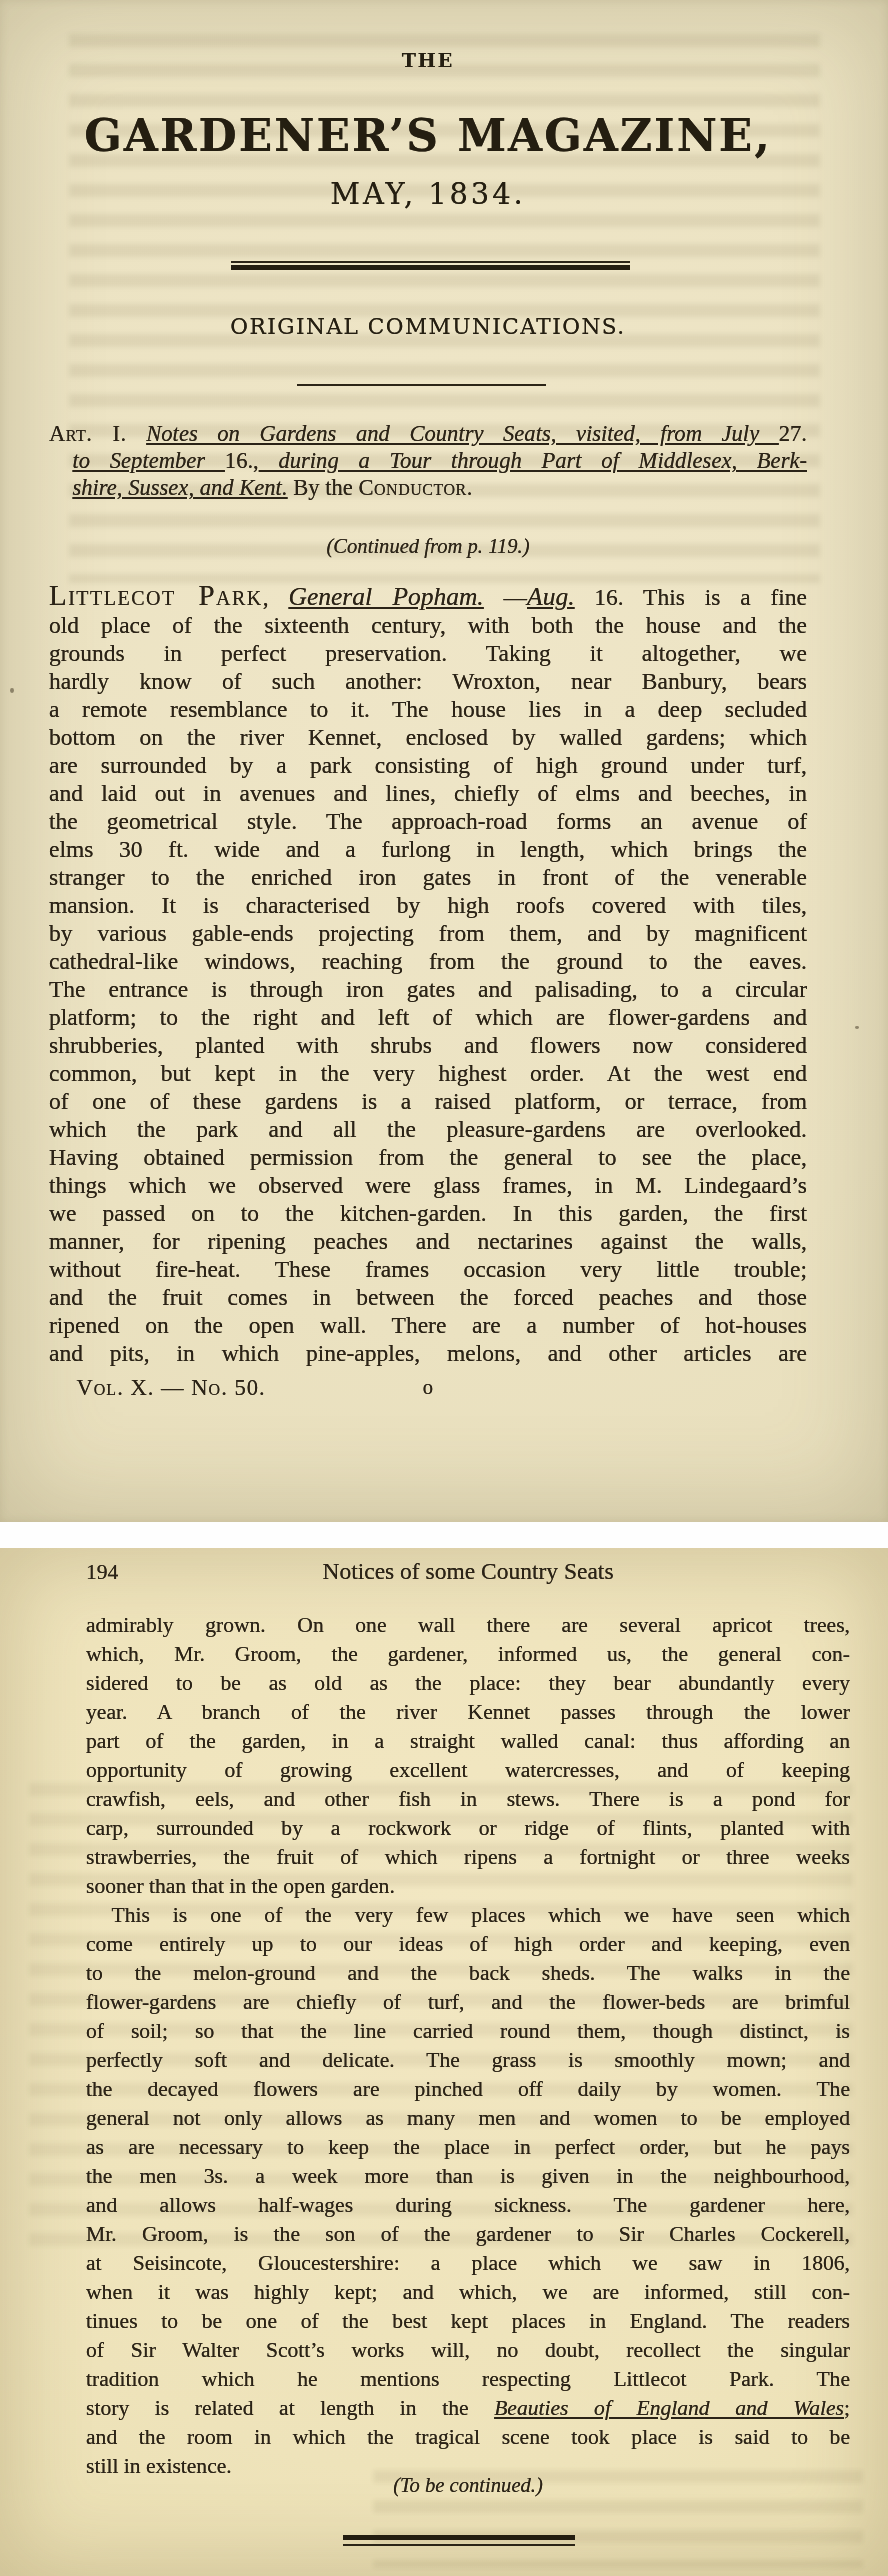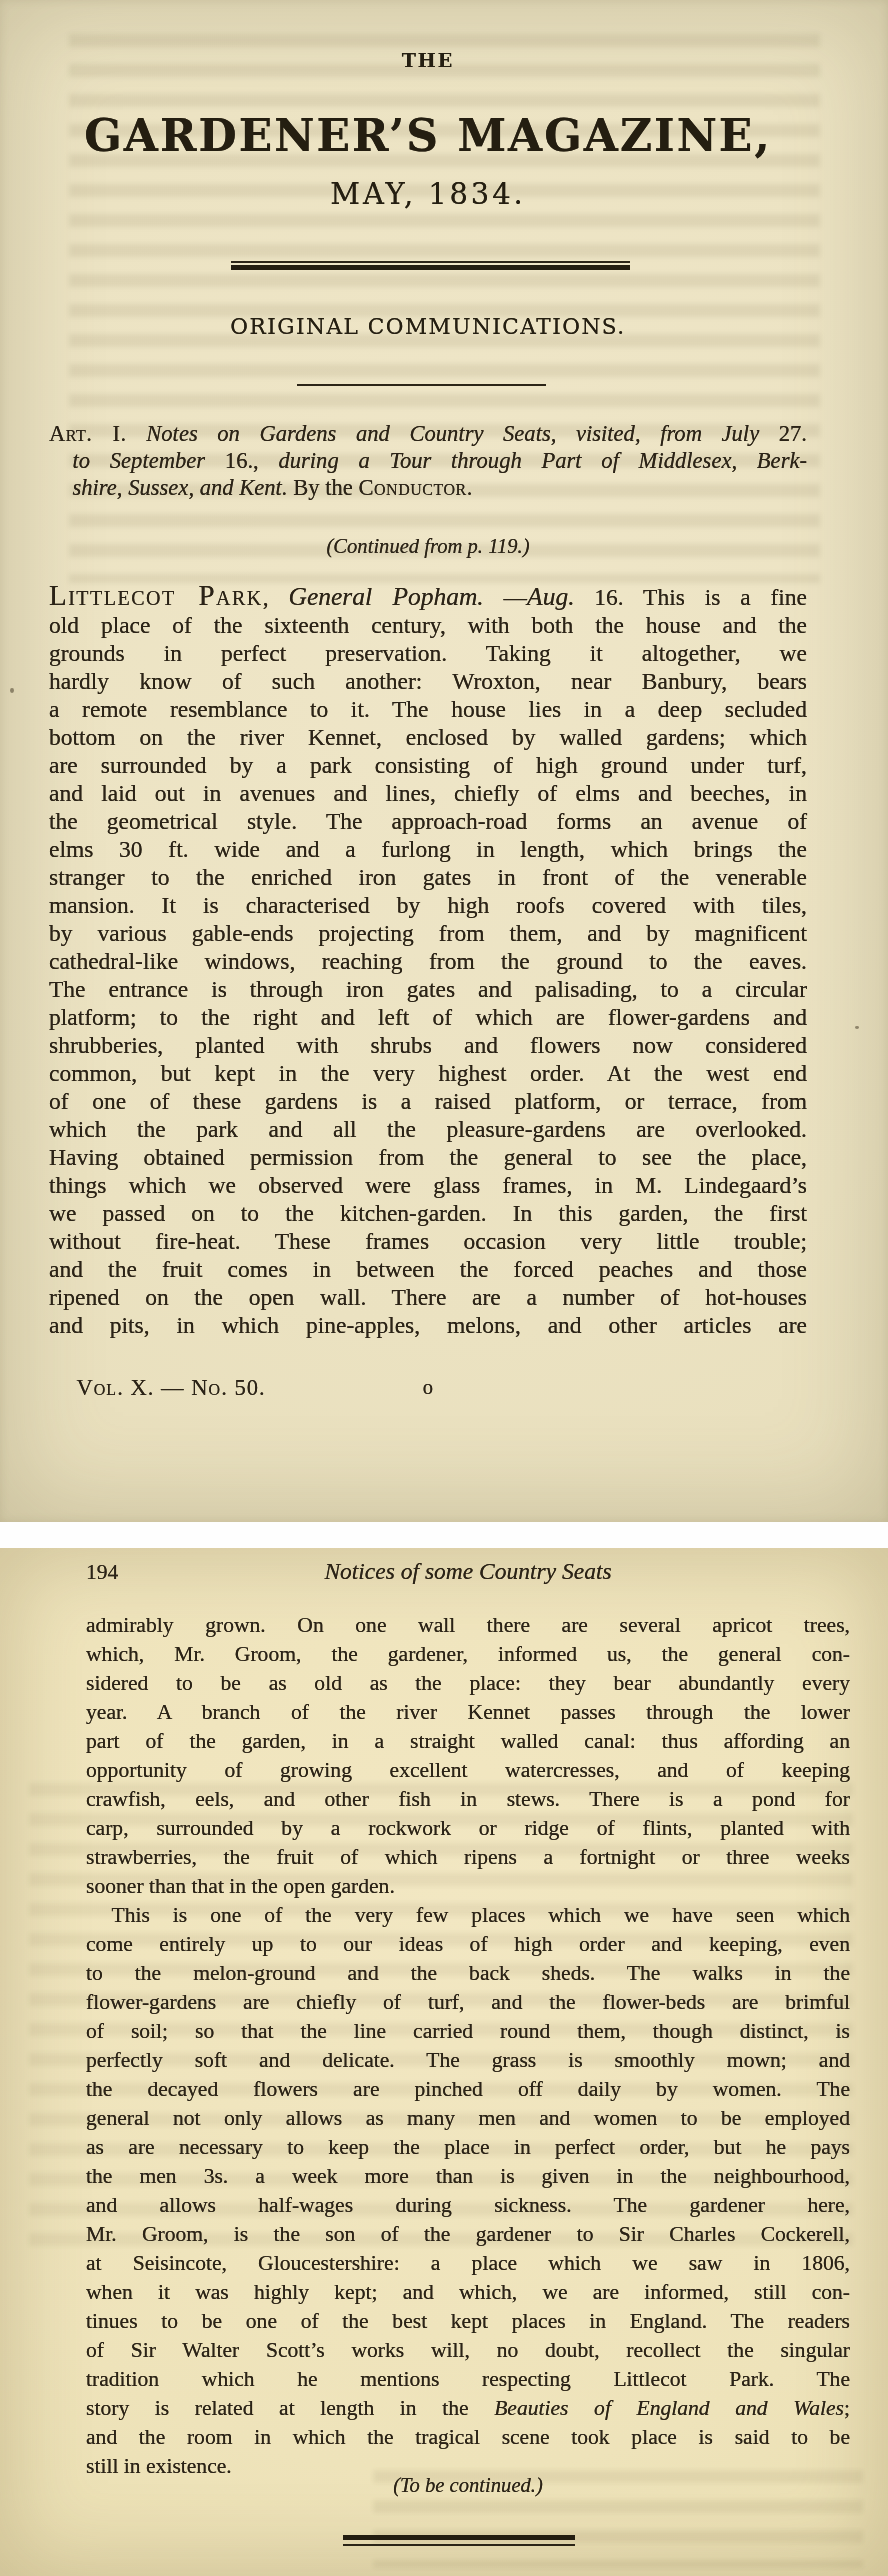--- a/index.html
+++ b/index.html
@@ -34,33 +34,33 @@
   #heading{left:49px;top:420px;width:758px;font-size:22.6px;line-height:27px;}
   #heading .line{padding-left:23.5px;}
   #heading .line.first{padding-left:0;}
   #continued{left:49px;top:535px;width:758px;font-size:20.6px;font-style:italic;
              text-align:center;}
 
   
   .line{text-align:justify;text-align-last:justify;}
   .line.last{text-align-last:left;}
   .line.indent{text-indent:25.5px;}
-  .seg-i{font-style:italic;}
+  .seg-i{font-style:italic;text-decoration:underline;}
   .seg-sc{font-variant:small-caps;letter-spacing:0.5px;}
   #body1{left:49px;top:581px;width:758px;font-size:23.5px;line-height:28px;}
   #body1 .opener .seg-sc{font-size:29px;letter-spacing:1.5px;}
   #body1 .opener .seg-i{font-size:25.5px;}
   #footer1{left:49px;top:1375px;width:758px;font-size:22.6px;}
   #footer1 .vol{font-variant:small-caps;letter-spacing:1px;margin-left:27.5px;}
   #footer1 .sig{position:absolute;left:50%;transform:translateX(-50%);top:1px;font-size:20.6px;}
 
   
   #pg2-head{left:86px;top:9.8px;width:764px;text-align:center;font-size:23.5px;}
   #pg2-num{position:absolute;left:0;top:2px;font-size:21.6px;font-style:normal;}
-  #pg2-running{font-style:italic;}
+  #pg2-running{}
   #body2{left:86px;top:63px;width:764px;font-size:21.6px;line-height:29px;}
   #continued2{left:86px;top:926px;width:764px;font-size:20.6px;font-style:italic;text-align:center;}
   #rule-end{left:343px;top:987px;width:232px;}
   #rule-end .thick{height:4.9px;background:#231d10;}
   #rule-end .thin{height:2px;background:#2c2517;margin-top:3.9px;}
 
   
   .bleed{position:absolute;pointer-events:none;filter:blur(2.5px);
          background:repeating-linear-gradient(180deg, rgba(120,110,72,.12) 0 12.7px, rgba(120,110,72,0) 12.7px 30px);}
   #bleed1{left:69px;top:34px;width:751px;height:549px;}
@@ -114,20 +114,21 @@
         <div class="line"><span>cathedral-like windows, reaching from the ground to the eaves.</span></div>
         <div class="line"><span>The entrance is through iron gates and palisading, to a circular</span></div>
         <div class="line"><span>platform; to the right and left of which are flower-gardens and</span></div>
         <div class="line"><span>shrubberies, planted with shrubs and flowers now considered</span></div>
         <div class="line"><span>common, but kept in the very highest order.  At the west end</span></div>
         <div class="line"><span>of one of these gardens is a raised platform, or terrace, from</span></div>
         <div class="line"><span>which the park and all the pleasure-gardens are overlooked.</span></div>
         <div class="line"><span>Having obtained permission from the general to see the place,</span></div>
         <div class="line"><span>things which we observed were glass frames, in M. Lindegaard’s</span></div>
         <div class="line"><span>we passed on to the kitchen-garden.  In this garden, the first</span></div>
+        <div class="line"><span>manner, for ripening peaches and nectarines against the walls,</span></div>
         <div class="line"><span>without fire-heat.  These frames occasion very little trouble;</span></div>
         <div class="line"><span>and the fruit comes in between the forced peaches and those</span></div>
         <div class="line"><span>ripened on the open wall.  There are a number of hot-houses</span></div>
         <div class="line"><span>and pits, in which pine-apples, melons, and other articles are</span></div>
       </div>
 
     <div class="abs" id="footer1">
       <span class="vol">Vol. X. — No. 50.</span>
       <span class="sig">o</span>
     </div>

